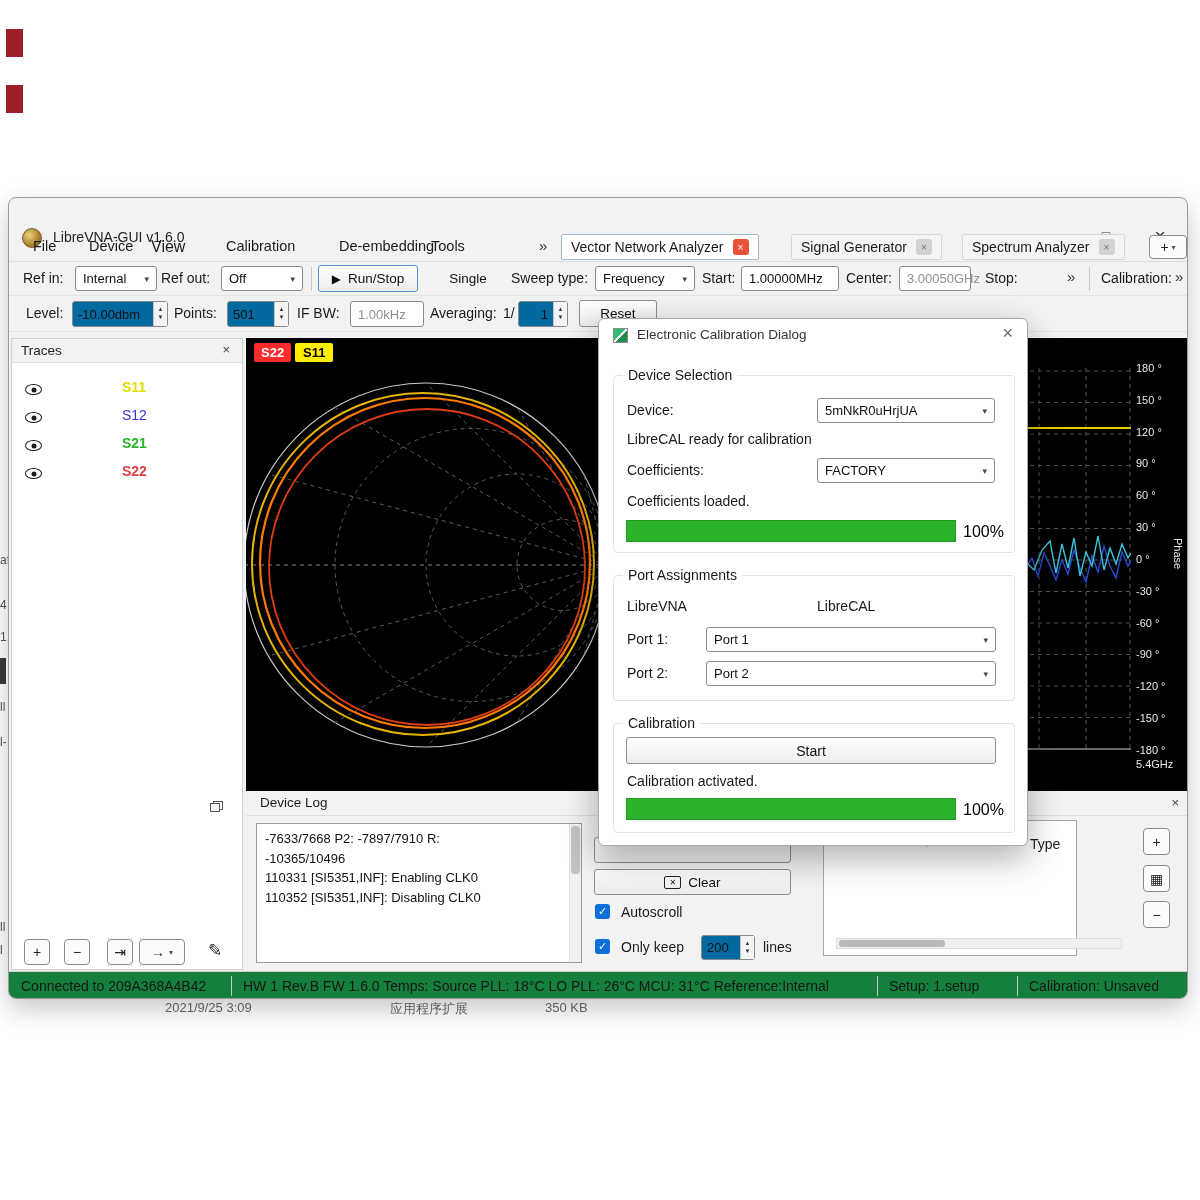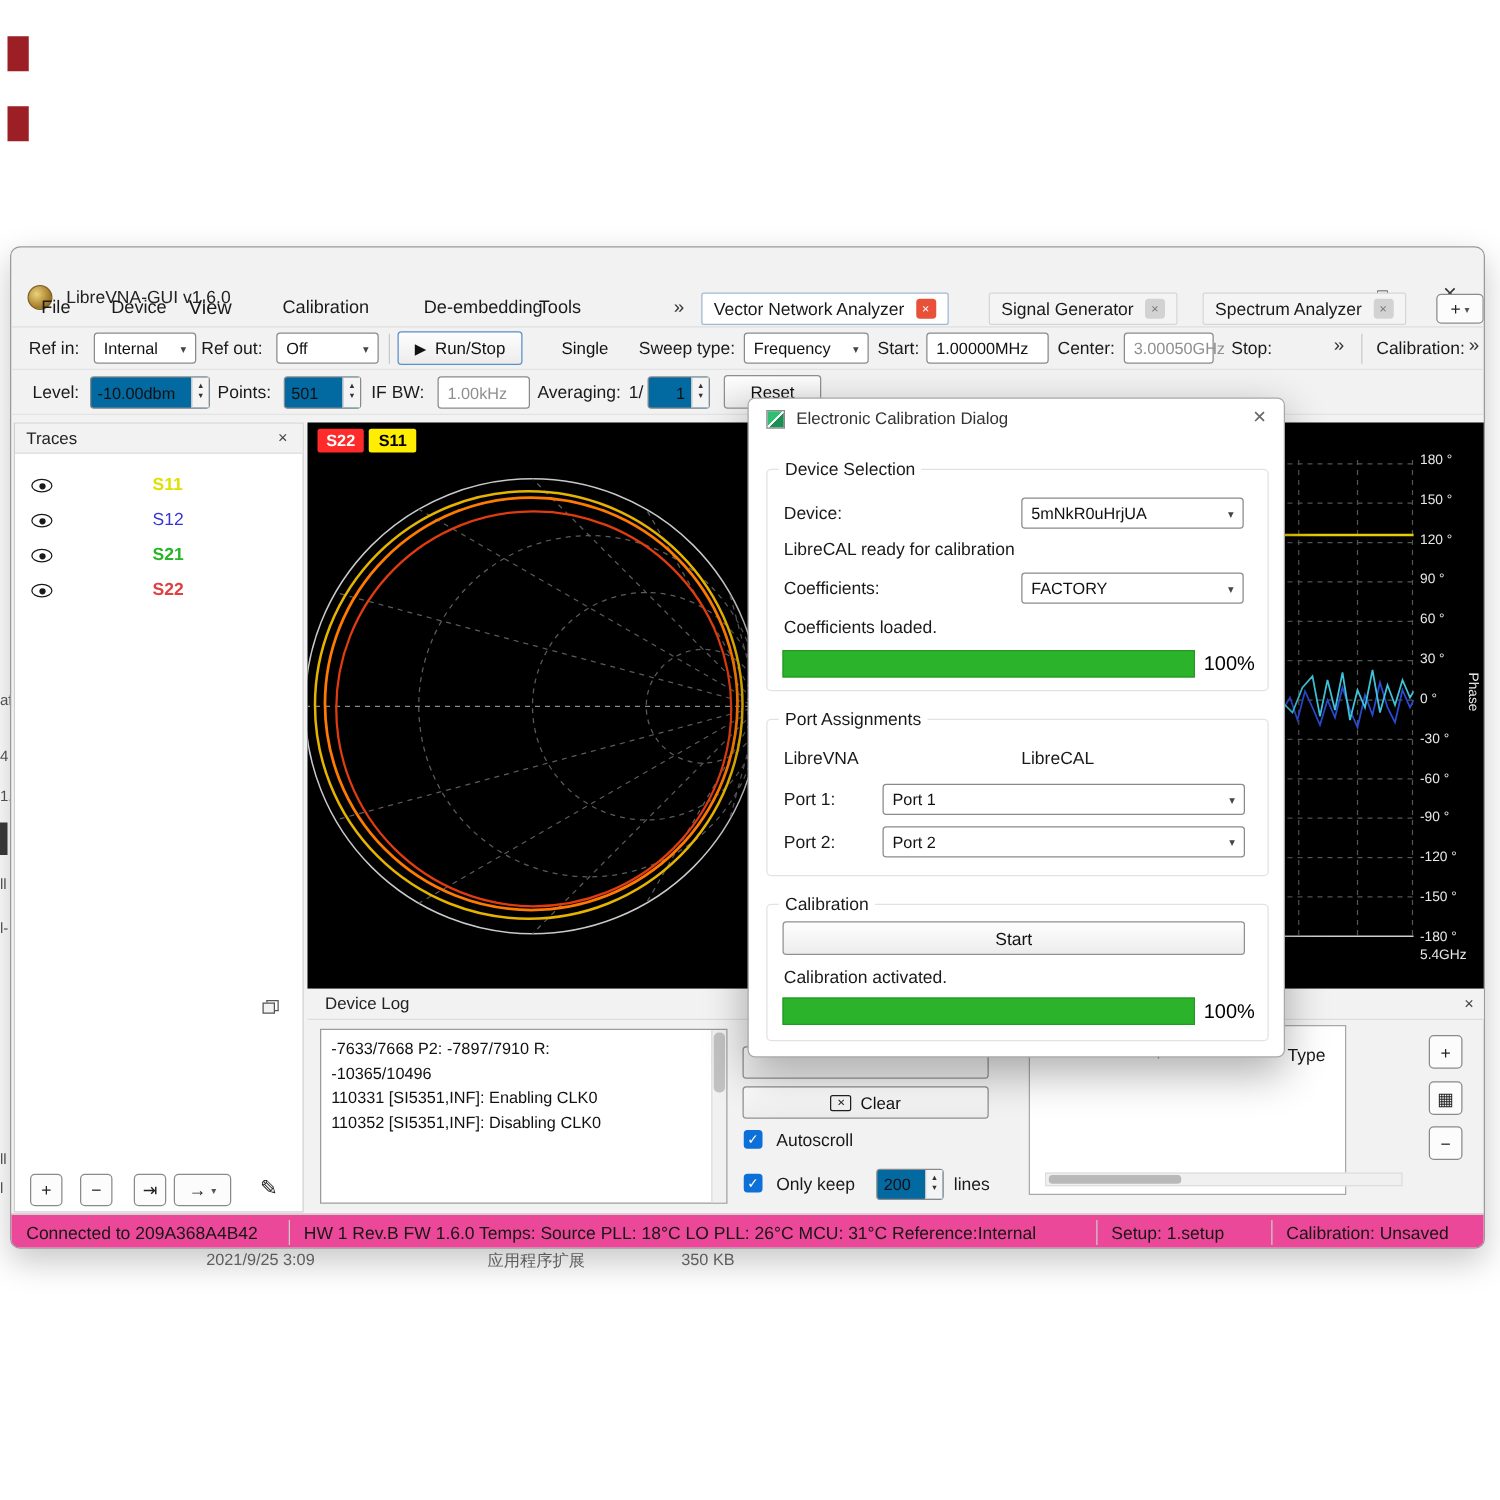--- a/index.html
+++ b/index.html
@@ -335,21 +335,21 @@
     <div class="abs toolbtn" style="left:1134px;top:630px;width:27px;height:27px;">
         <span>+</span>
       </div>
     <div class="abs toolbtn" style="left:1134px;top:667px;width:27px;height:27px;">
         <span>▦</span>
       </div>
     <div class="abs toolbtn" style="left:1134px;top:703px;width:27px;height:27px;">
         <span>−</span>
       </div>
 
-    <div class="abs" style="left:0;top:773px;right:0;height:29px;background:#ec4899;border-top:1px solid #d0d0d0;">
+    <div class="abs" style="left:0;top:773px;right:0;height:29px;background:#15803d;border-top:1px solid #d0d0d0;">
       <span class="abs statustext" style="left:12px;top:6px;">Connected to 209A368A4B42</span>
       <div class="abs vsep" style="left:222px;top:4px;height:20px;"></div>
       <span class="abs statustext" style="left:234px;top:6px;">HW 1 Rev.B FW 1.6.0 Temps: Source PLL: 18°C LO PLL: 26°C MCU: 31°C Reference:Internal</span>
       <div class="abs vsep" style="left:868px;top:4px;height:20px;"></div>
       <span class="abs statustext" style="left:880px;top:6px;">Setup: 1.setup</span>
       <div class="abs vsep" style="left:1008px;top:4px;height:20px;"></div>
       <span class="abs statustext" style="left:1020px;top:6px;">Calibration: Unsaved</span>
     </div>
   </div>
 

